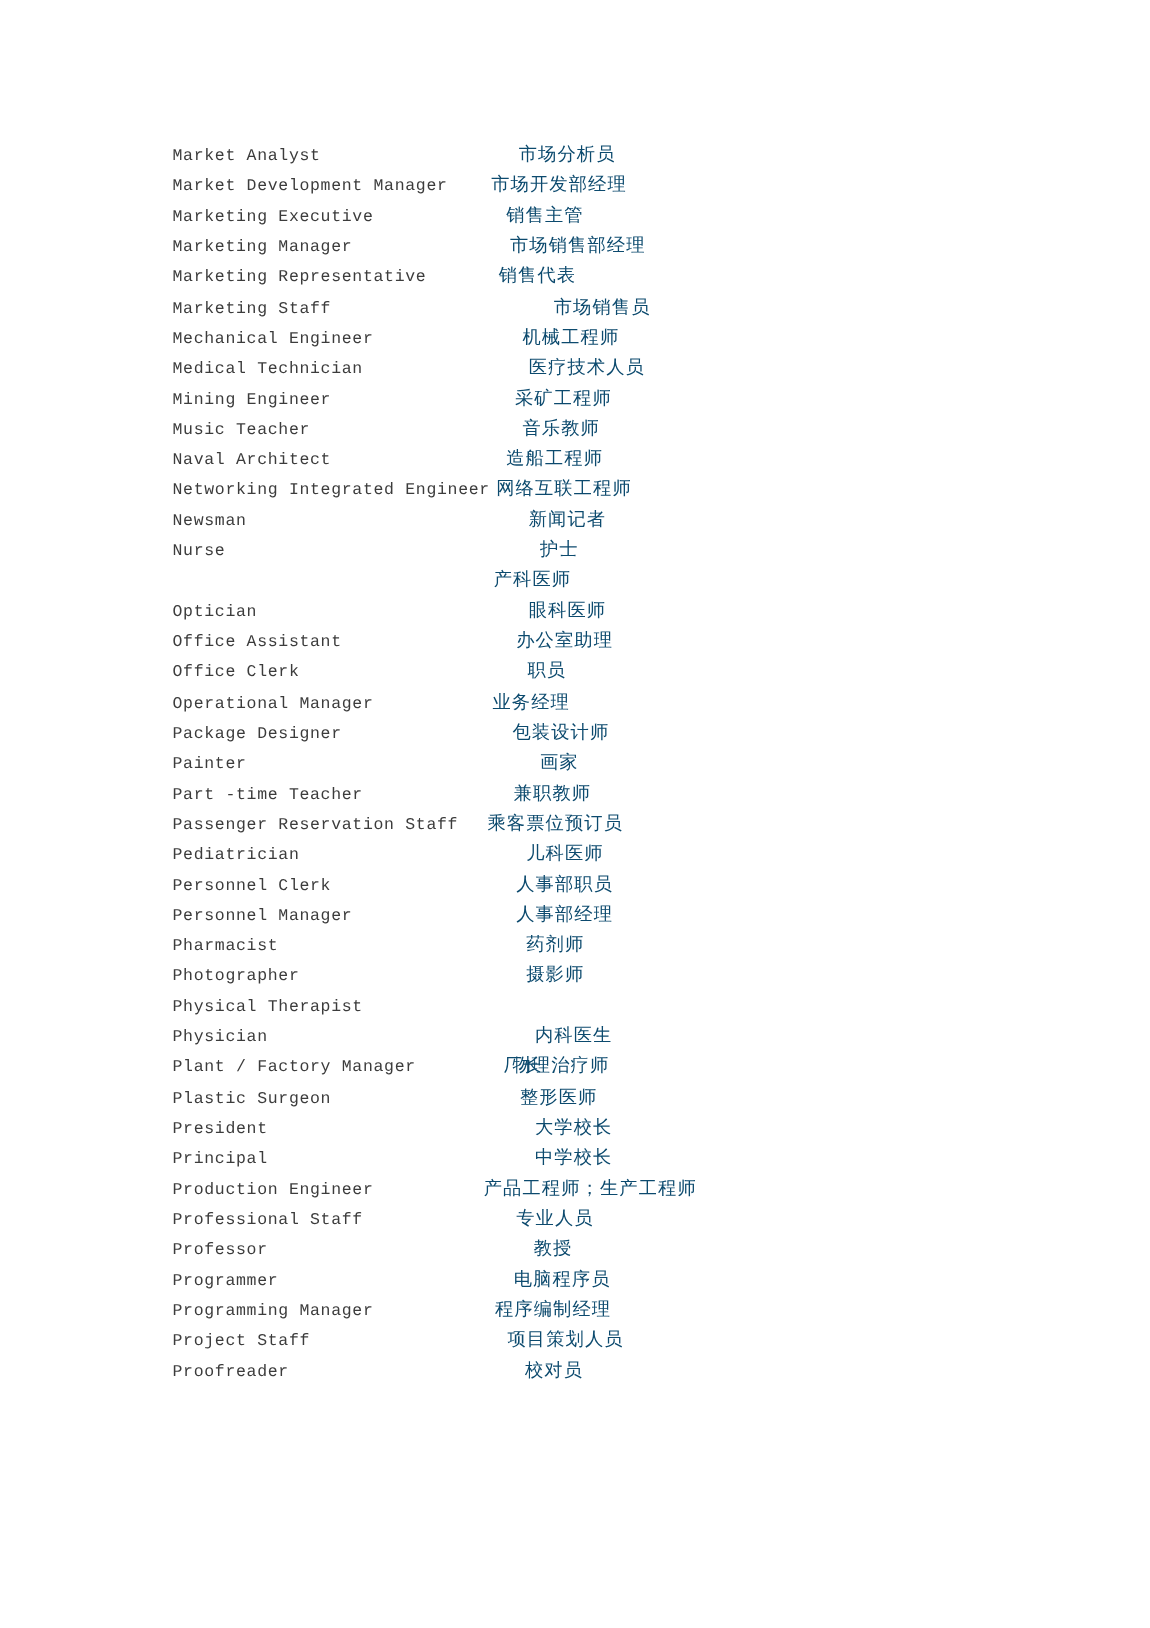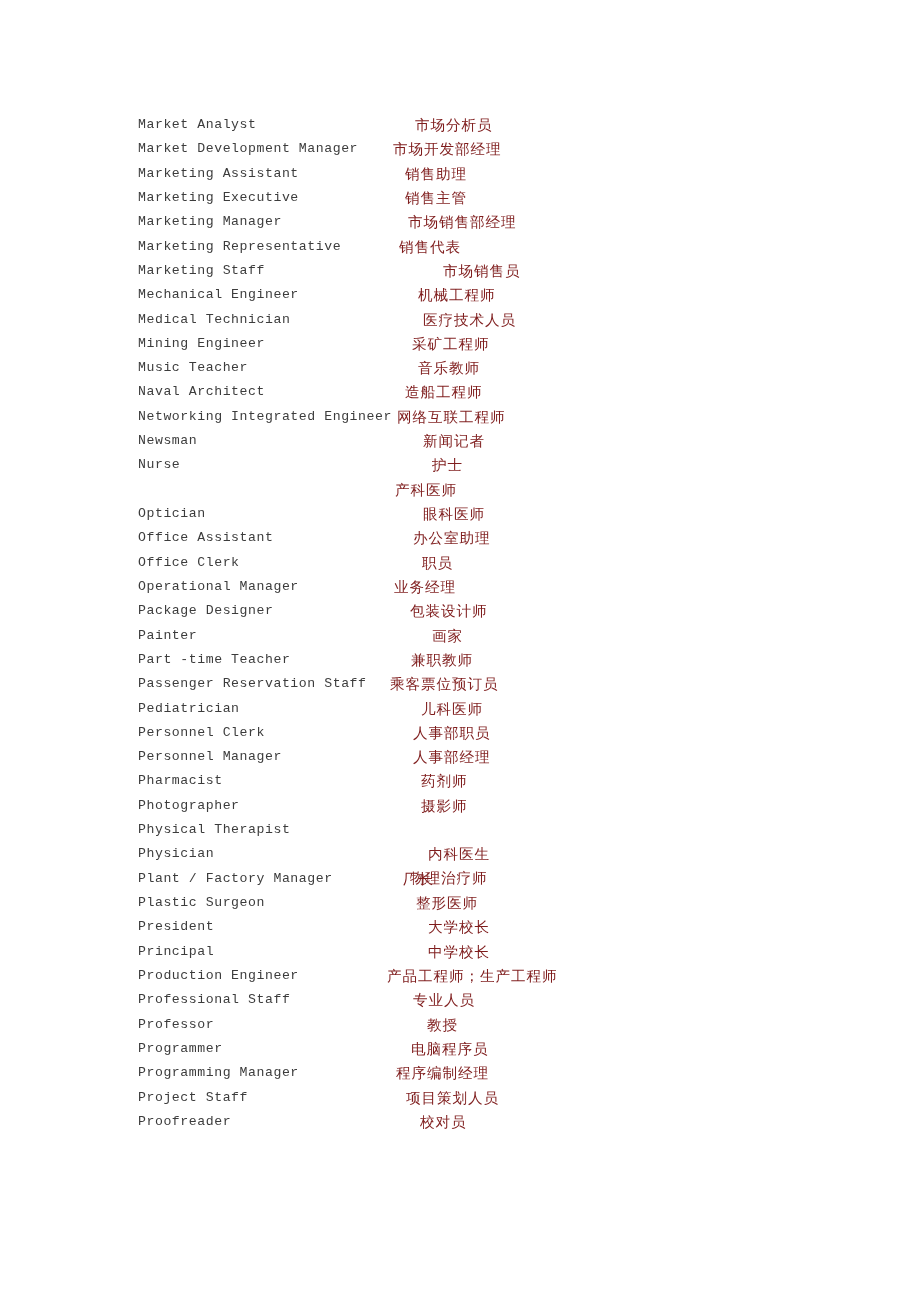--- a/index.html
+++ b/index.html
@@ -49,45 +49,41 @@
     font-size: 13.2px;
     letter-spacing: 0.55px;
     color: #3c3c3c;
     white-space: pre;
   }
 
   
   .term-zh {
     position: absolute;
     top: 0;
-    font-family: Liberation Serif, serif;
+    font-family: Liberation Mono, monospace;
     font-size: 14.6px;
     letter-spacing: 0.9px;
-    color: #7f1d1d;
+    color: #0c4a6e;
     white-space: pre;
   }
 </style>
 </head>
 <body>
 
 <div id="page">
   <div id="glossary">
       <div class="entry">
         <span class="term-en">Market Analyst</span>
         <span class="term-zh" style="left: 277px;">市场分析员</span>
       </div>
       <div class="entry">
         <span class="term-en">Market Development Manager</span>
         <span class="term-zh" style="left: 255px;">市场开发部经理</span>
       </div>
       <div class="entry">
-        <span class="term-en">Marketing Assistant</span>
-        <span class="term-zh" style="left: 267px;">销售助理</span>
-      </div>
-      <div class="entry">
         <span class="term-en">Marketing Executive</span>
         <span class="term-zh" style="left: 267px;">销售主管</span>
       </div>
       <div class="entry">
         <span class="term-en">Marketing Manager</span>
         <span class="term-zh" style="left: 270px;">市场销售部经理</span>
       </div>
       <div class="entry">
         <span class="term-en">Marketing Representative</span>
         <span class="term-zh" style="left: 261px;">销售代表</span>

